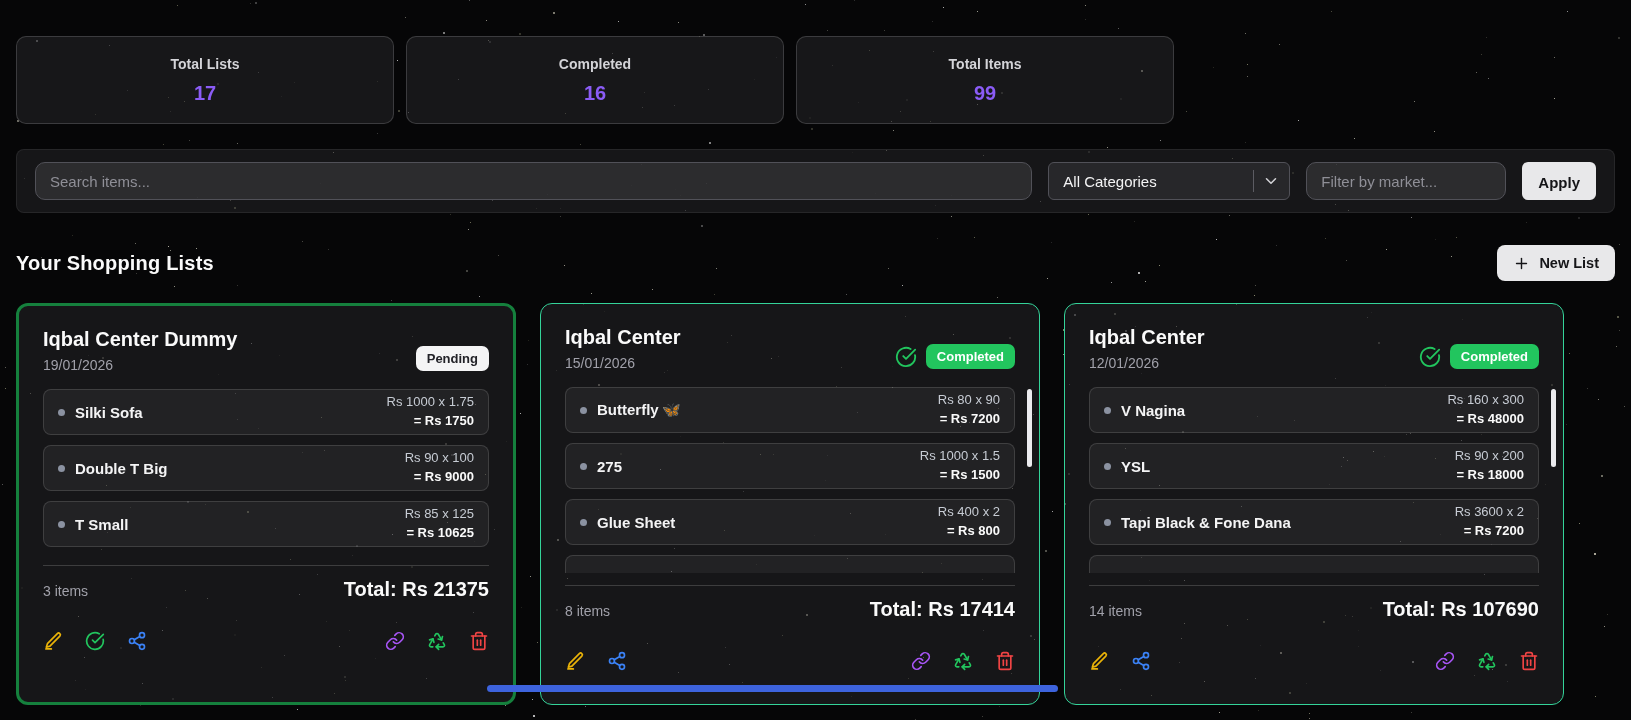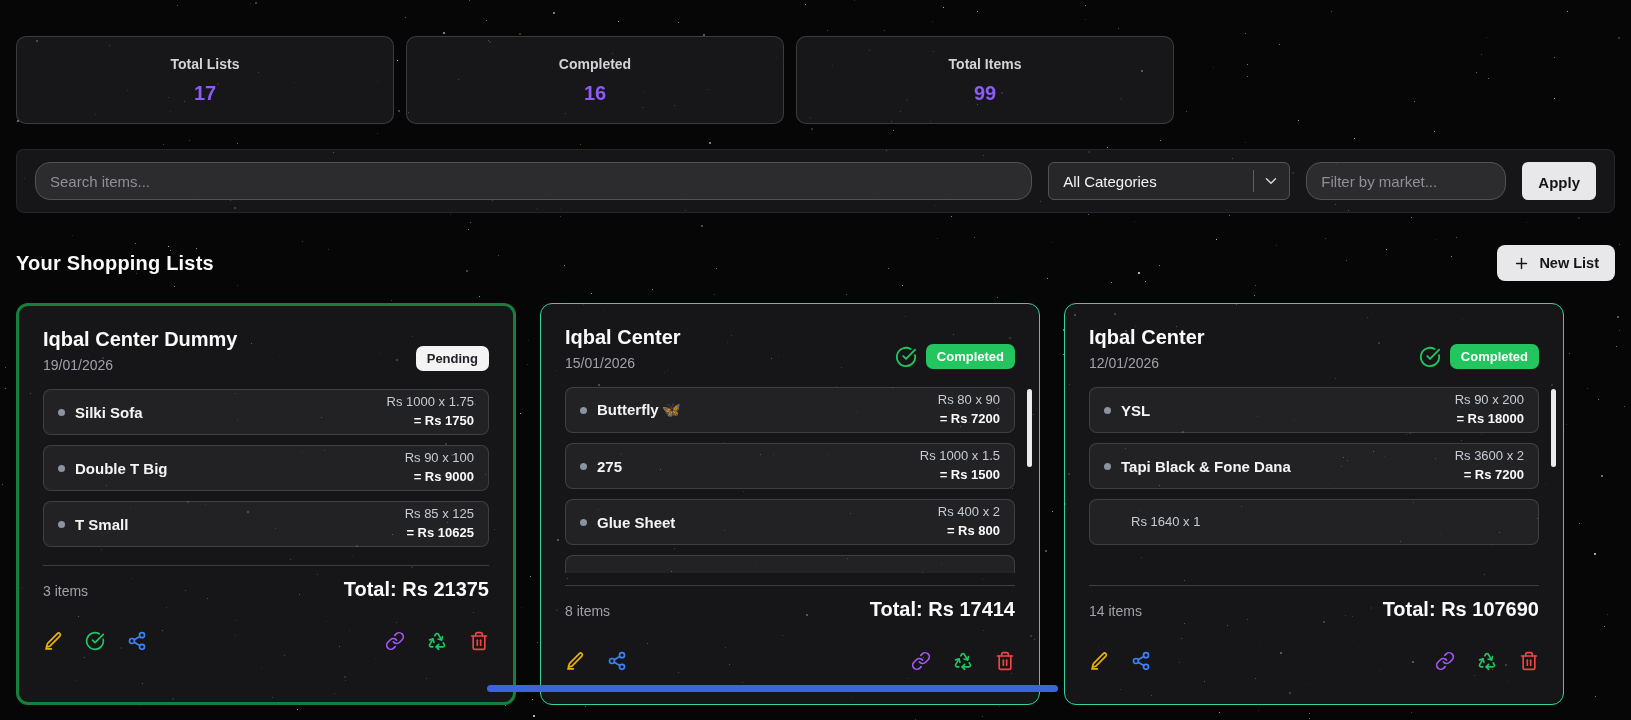--- a/index.html
+++ b/index.html
@@ -24,21 +24,21 @@
   .stat-value { font-size:20px; font-weight:700; color:#8b5cf6; }
 
   
   .filter-bar {
     margin-top:25px; height:64px; border-radius:8px;
     background:rgba(32,32,35,0.62); border:1px solid rgba(255,255,255,0.07);
     display:flex; align-items:center; padding:0 18px; gap:16px;
   }
   .text-input {
     height:38px; background:rgba(52,52,56,0.72); border:1px solid #515158;
-    border-radius:15px; padding:0 14px; color:#e8e8ea; font-size:15px;
+    border-radius:10px; padding:0 14px; color:#e8e8ea; font-size:15px;
     font-family:"Liberation Sans", sans-serif; outline:none;
   }
   .text-input::placeholder { color:#8f8f97; }
   .search-input { flex:1; }
   .market-input { width:200px; }
   .select {
     width:242px; height:38px; background:rgba(44,44,48,0.8); border:1px solid #515158;
     border-radius:6px; display:flex; align-items:center; padding:0 9px 0 14px;
     color:#f4f4f5; font-size:15px; cursor:pointer;
   }
@@ -80,21 +80,21 @@
   .item-row {
     height:46px; background:rgba(255,255,255,0.055);
     border:1px solid rgba(255,255,255,0.13); border-radius:8px;
     display:flex; align-items:center; justify-content:space-between;
     padding:0 14px; margin-bottom:10px; cursor:pointer;
   }
   .item-left { display:flex; align-items:center; gap:10px; min-width:0; }
   .bullet { width:7px; height:7px; border-radius:50%; background:#8b92a1; flex:none; }
   .item-name { font-size:15px; font-weight:700; color:#f4f4f5; white-space:nowrap; }
   .item-price { text-align:right; line-height:1.45; }
-  .item-calc  { font-size:13px; color:#c7ccd4;margin-left:27px; }
+  .item-calc  { font-size:13px; color:#c7ccd4; }
   .item-total { font-size:13px; font-weight:700; color:#fafafa; }
 
   .fake-vscroll {
     position:absolute; right:-17px; top:2px; width:5px; height:78px;
     background:#ebebee; border-radius:3px; cursor:grab;
   }
 
   .card-divider { border-top:1px solid rgba(255,255,255,0.17); margin-top:8px; }
   .card.has-scroll .card-divider { margin-top:12px; }
   .card-summary { margin-top:12px; display:flex; justify-content:space-between; align-items:baseline; }
@@ -393,20 +393,30 @@
                 </svg>
               </span>
               <span class="badge badge-completed">Completed</span>
             </div>
     </div>
     <div class="list-wrap">
       <div class="item-list clipped">
               <div class="item-row">
                 <div class="item-left">
                   <span class="bullet"></span>
+                  <span class="item-name">V Nagina</span>
+                </div>
+                <div class="item-price">
+                  <div class="item-calc">Rs 160 x 300</div>
+                  <div class="item-total">= Rs 48000</div>
+                </div>
+              </div>
+              <div class="item-row">
+                <div class="item-left">
+                  <span class="bullet"></span>
                   <span class="item-name">YSL</span>
                 </div>
                 <div class="item-price">
                   <div class="item-calc">Rs 90 x 200</div>
                   <div class="item-total">= Rs 18000</div>
                 </div>
               </div>
               <div class="item-row">
                 <div class="item-left">
                   <span class="bullet"></span>

